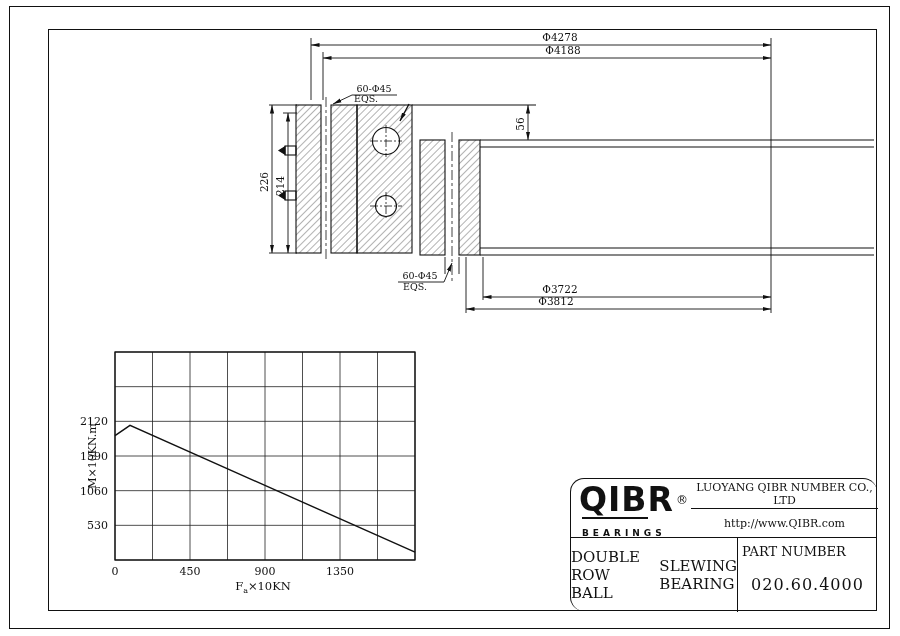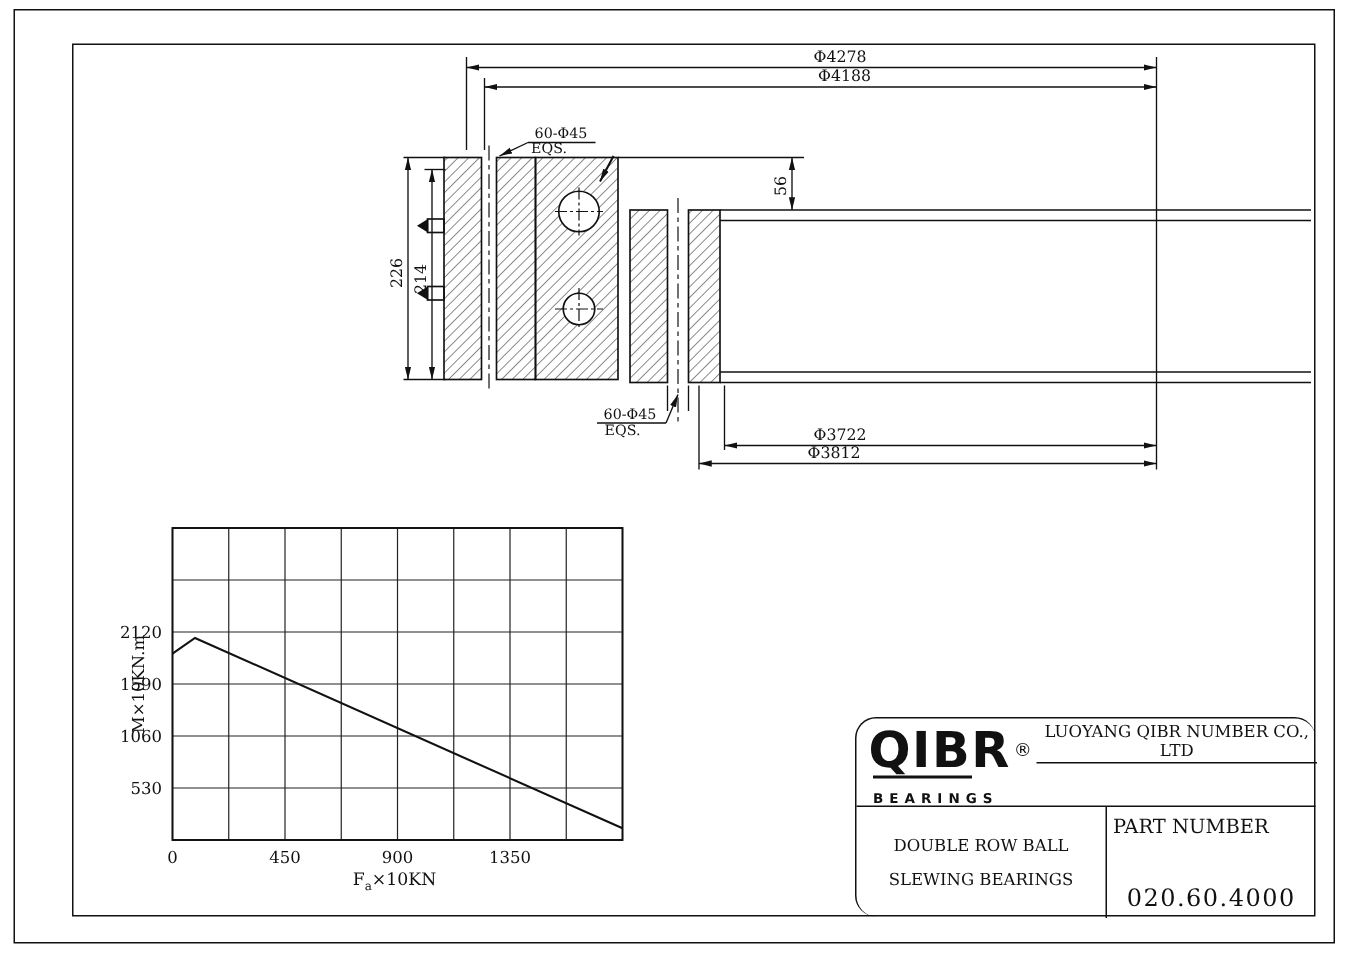--- a/index.html
+++ b/index.html
@@ -22,25 +22,25 @@
        padding-top:9px;width:66px;}
   .tb-company{position:absolute;left:122px;top:1px;width:183px;height:28px;
        display:flex;align-items:center;justify-content:center;font-size:11px;
        text-align:center;}
   .tb-divider{position:absolute;left:120px;top:29px;width:187px;height:0;
        border-top:1px solid #111;}
   .tb-website{position:absolute;left:122px;top:30px;width:183px;height:28px;
        display:flex;align-items:center;justify-content:center;font-size:11px;}
   .tb-row2{position:absolute;left:0;top:58px;width:100%;height:75px;
        border-top:1.6px solid #111;display:flex;box-sizing:border-box;}
-  .tb-product{width:166px;display:flex;flex-direction:column;justify-content:center;
-       align-items:center;font-size:11px;gap:10px;}
+  .tb-product{width:166px;display:flex;flex-direction:row;justify-content:center;
+       align-items:center;font-size:15px;gap:10px;}
   .tb-part{flex:1;border-left:1.6px solid #111;padding:6px 4px;box-sizing:border-box;}
   .tb-part-label{font-size:13px;}
-  .tb-part-value{font-size:16px;text-align:center;margin-top:30px;letter-spacing:1px;}
+  .tb-part-value{font-size:16px;text-align:center;margin-top:16px;letter-spacing:1px;}
 </style>
 </head>
 <body>
 
 <div class="frame-outer"></div>
 <div class="frame-inner"></div>
 
 <svg width="900" height="636" viewBox="0 0 900 636">
   <defs>
     <pattern id="hatch" patternUnits="userSpaceOnUse" width="5" height="5" patternTransform="rotate(45)">
@@ -171,23 +171,24 @@
   <text x="263" y="590" font-size="11.5" text-anchor="middle"><tspan>F</tspan><tspan dy="3" font-size="8">a</tspan><tspan dy="-3">×10KN</tspan></text>
 </svg>
 
 <div class="titleblock">
   <div class="tb-logo">
     <div class="tb-logo-main"><span>QIBR</span><span class="tb-reg">®</span></div>
     <div class="tb-logo-sub">BEARINGS</div>
   </div>
   <div class="tb-company">LUOYANG QIBR NUMBER CO., LTD</div>
   <div class="tb-divider"></div>
+  <div class="tb-website">http://www.QIBR.com</div>
   <div class="tb-row2">
     <div class="tb-product">
       <div>DOUBLE ROW BALL</div>
-      <div>SLEWING BEARINGS</div>
+      <div>SLEWING BEARING</div>
     </div>
     <div class="tb-part">
       <div class="tb-part-label">PART NUMBER</div>
       <div class="tb-part-value">020.60.4000</div>
     </div>
   </div>
 </div>
 
 </body></html>

